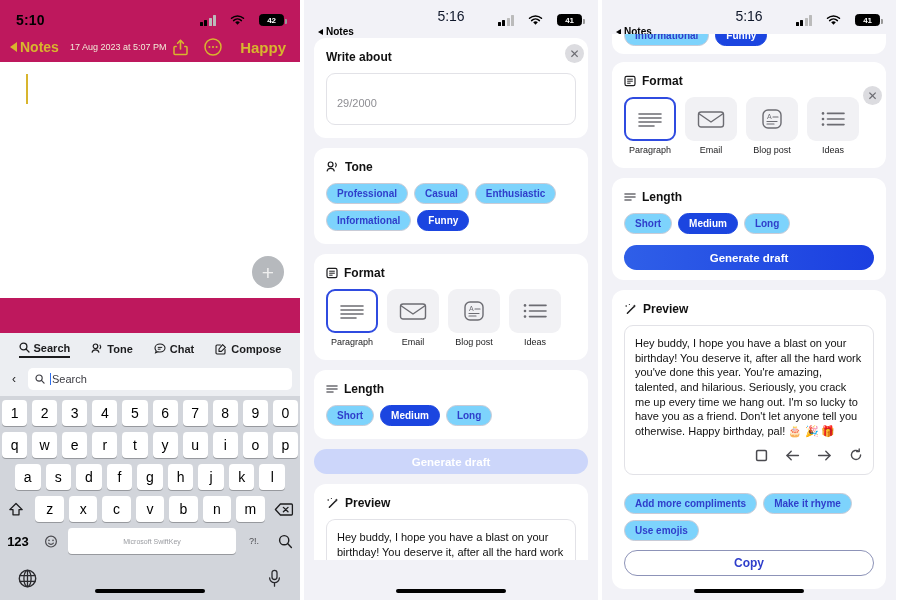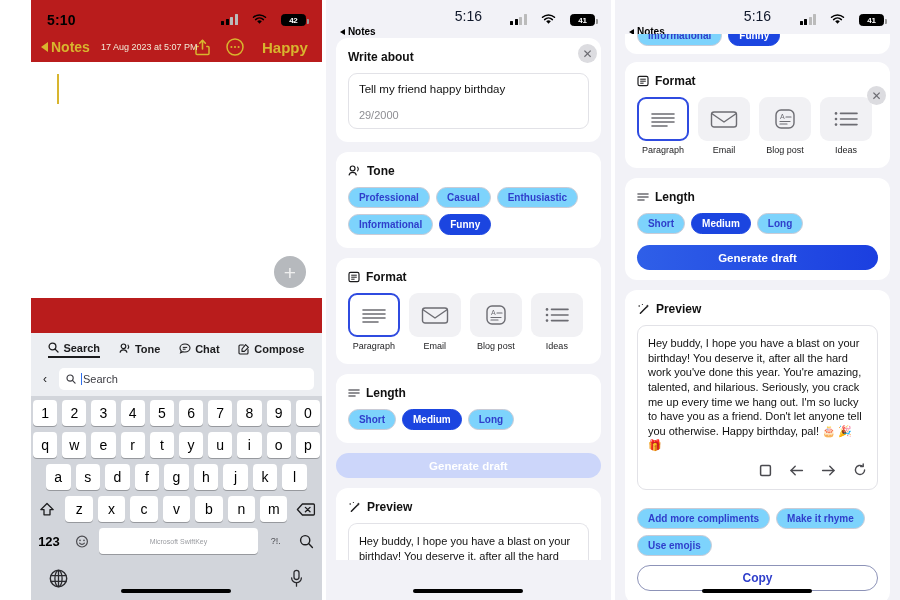--- a/index.html
+++ b/index.html
@@ -4,33 +4,33 @@
 <style>
   * { box-sizing: border-box; margin: 0; padding: 0; }
   html, body {
     width: 900px; height: 600px;
     background: #ffffff;
     font-family: "Liberation Sans", sans-serif;
     overflow: hidden;
   }
   .screens { display: flex; width: 900px; height: 600px; gap: 4px; background:#ffffff; }
   .phone { position: relative; overflow: hidden; height: 600px; }
-  .p1 { width: 300px; background: #b91c1c; margin-left: 31px; }
+  .p1 { width: 300px; background: #be185d; }
   .p2 { width: 294px; background: #f2f2f7; }
   .p3 { width: 294px; background: #f2f2f7; }
 
   
   .statusbar {
     height: 34px; display: flex; align-items: center;
     justify-content: space-between; padding: 6px 16px 0 16px;
     position: relative;
   }
   .sb-time { font-size: 14px; font-weight: bold; color: #000; letter-spacing: .2px; }
   .sb-time-c { position:absolute; left:0; right:0; top:8px; text-align:center; font-size:14px; font-weight:normal; color:#0f172a; }
-  .sb-right { display: flex; align-items: flex-start; gap: 14px; margin-left:auto; }
+  .sb-right { display: flex; align-items: center; gap: 14px; margin-left:auto; }
   .bars { display: flex; align-items: flex-end; gap: 1.5px; height: 11px; }
   .bars i { width: 3px; background: #000; border-radius: .5px; display:block; }
   .bars i:nth-child(1){height:4px;} .bars i:nth-child(2){height:6px;}
   .bars i:nth-child(3){height:8px; background:#bbb;} .bars i:nth-child(4){height:11px; background:#bbb;}
   .wifi { width: 15px; height: 11px; position: relative; }
   .wifi svg { display:block; }
   .batt { width: 25px; height: 12px; border: 1.5px solid #000; border-radius: 3.5px; position: relative;
           display:flex; align-items:center; justify-content:center; background:#000; }
   .batt::after { content:""; position:absolute; right:-4px; top:3.5px; width:2px; height:5px; background:#999; border-radius:0 1px 1px 0;}
   .batt span { font-size: 8px; font-weight: bold; color: #fff; letter-spacing:-.3px;}
@@ -327,21 +327,20 @@
           </div>
       </div>
     </div>
 
     <div class="scroll">
       <div class="closebtn" style="right:14px; top:10px;">✕</div>
 
       <div class="card">
         <div class="card-title">Write about</div>
         <div class="prompt-box">
-          <div class="prompt-text">Tell my friend happy birthday</div>
           <div class="counter">29/2000</div>
         </div>
       </div>
 
       <div class="card">
         <div class="card-title">
           <svg width="13" height="12" viewBox="0 0 13 12">
               <circle cx="4.6" cy="3.4" r="2.4" stroke="#1c1c1e" stroke-width="1.2" fill="none"></circle>
               <path d="M1 10.3 a3.8 3.8 0 0 1 7.4 0" stroke="#1c1c1e" stroke-width="1.2" fill="none"></path>
               <path d="M9.6 2.2 a2.8 2.8 0 0 1 0 3.6" stroke="#1c1c1e" stroke-width="1.1" fill="none" stroke-linecap="round"></path>

